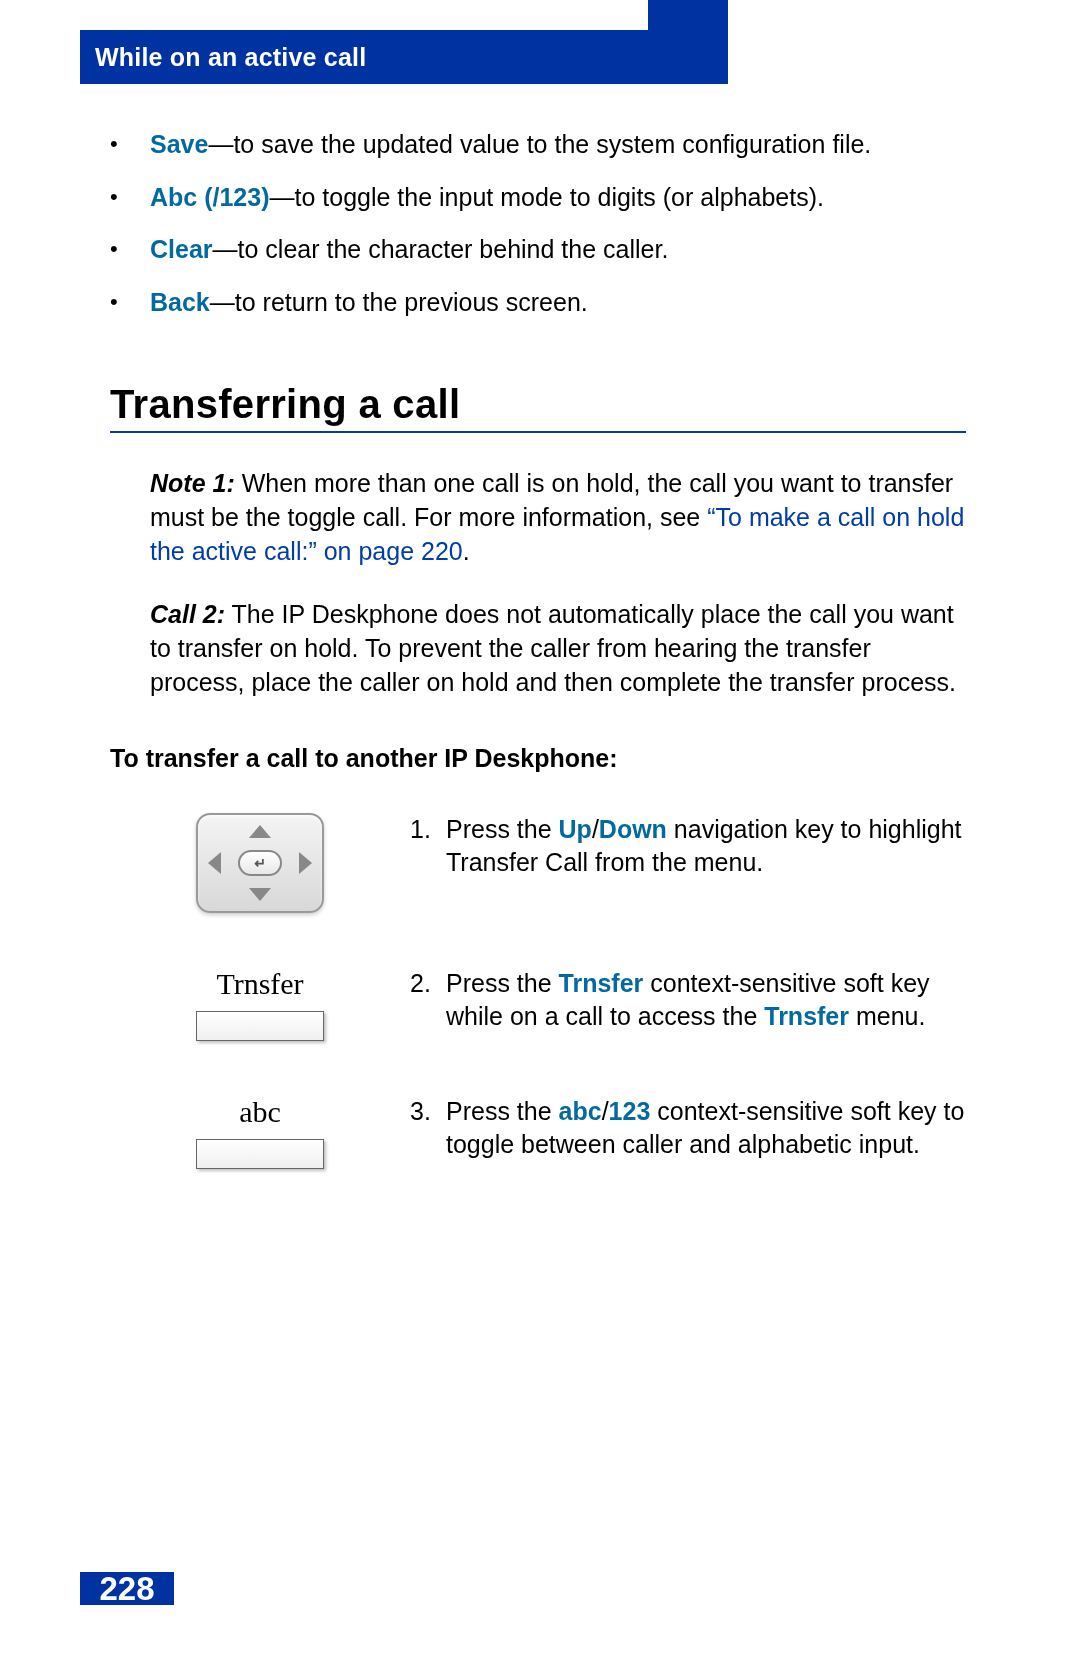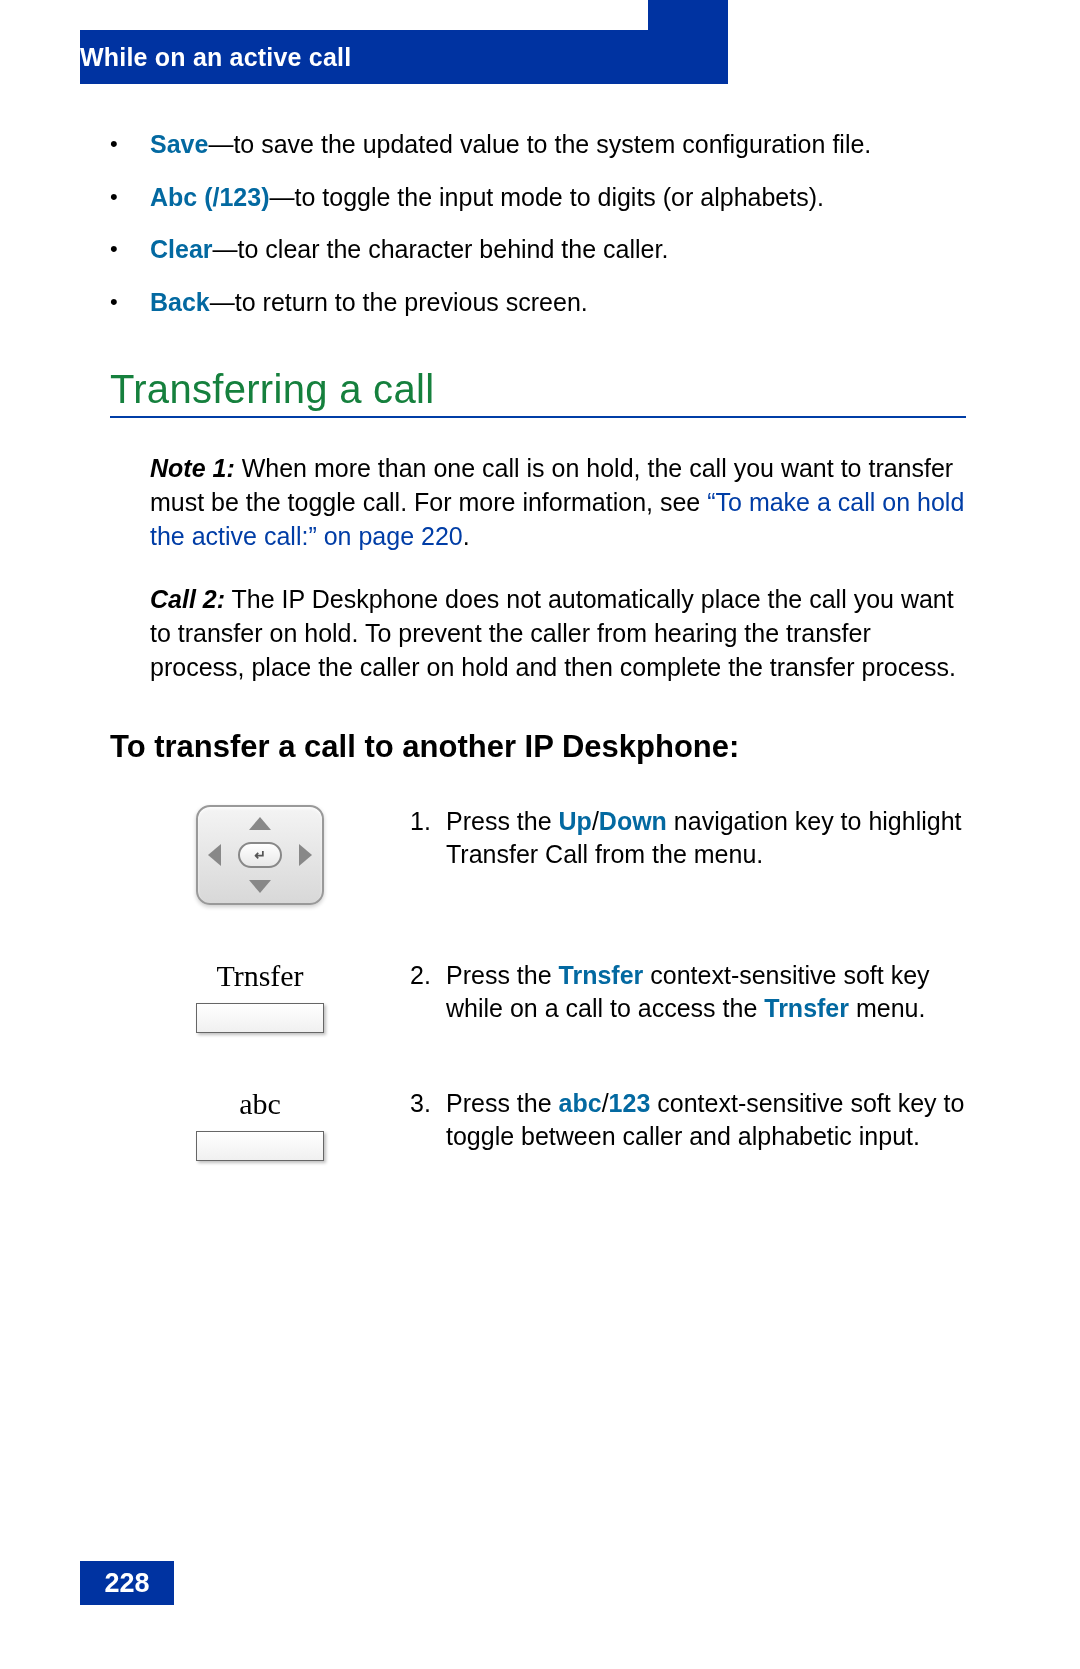--- a/index.html
+++ b/index.html
@@ -26,21 +26,21 @@
   }
   .header-band {
     position: absolute;
     top: 30px;
     left: 80px;
     width: 648px;
     height: 54px;
     background: #0033a1;
     display: flex;
     align-items: center;
-    padding-left: 0;
+    padding-left: 15px;
   }
   .header-title {
     color: #ffffff;
     font-weight: bold;
     font-size: 25px;
     letter-spacing: 0.2px;
   }
   .content {
     position: absolute;
     top: 110px;
@@ -67,39 +67,39 @@
   .bullet-text { flex: 1; }
   .kw { color: #0369a1; font-weight: bold; }
   .note-block {
     margin-top: 10px;
     margin-left: 40px;
     font-size: 25px;
     line-height: 1.35;
   }
   .note-label { font-style: italic; font-weight: bold; }
   .section-heading {
-    margin-top: 49px;
+    margin-top: 64px;
     font-size: 40px;
-    font-weight: normal;
-    color: #15803d;
+    font-weight: bold;
+    color: #000000;
     padding-bottom: 4px;
     border-bottom: 2px solid #003da6;
     letter-spacing: 0.3px;
   }
   .note1, .note2 {
     margin-top: 34px;
     margin-left: 40px;
     font-size: 25px;
     line-height: 1.35;
   }
   .note2 { margin-top: 30px; }
   .xref { color: #003da6; }
   .sub-heading {
     margin-top: 44px;
-    font-size: 31px;
+    font-size: 25px;
     font-weight: bold;
   }
   .steps {
     margin-top: 40px;
   }
   .step-row {
     display: flex;
     align-items: flex-start;
     margin-bottom: 54px;
   }
@@ -184,25 +184,25 @@
     height: 30px;
     border: 1.5px solid #666;
     background: linear-gradient(180deg,#ffffff,#f0f0f0);
     box-shadow: 2px 2px 3px rgba(0,0,0,0.25);
   }
   .page-num-bar {
     position: absolute;
     left: 80px;
     bottom: 64px;
     width: 94px;
-    height: 44px;
+    height: 33px;
     background: #0033a1;
     color: #fff;
     font-weight: bold;
-    font-size: 27px;
+    font-size: 33px;
     display: flex;
     align-items: center;
     justify-content: center;
   }
 </style>
 </head>
 <body>
 
 <div class="page">
 

